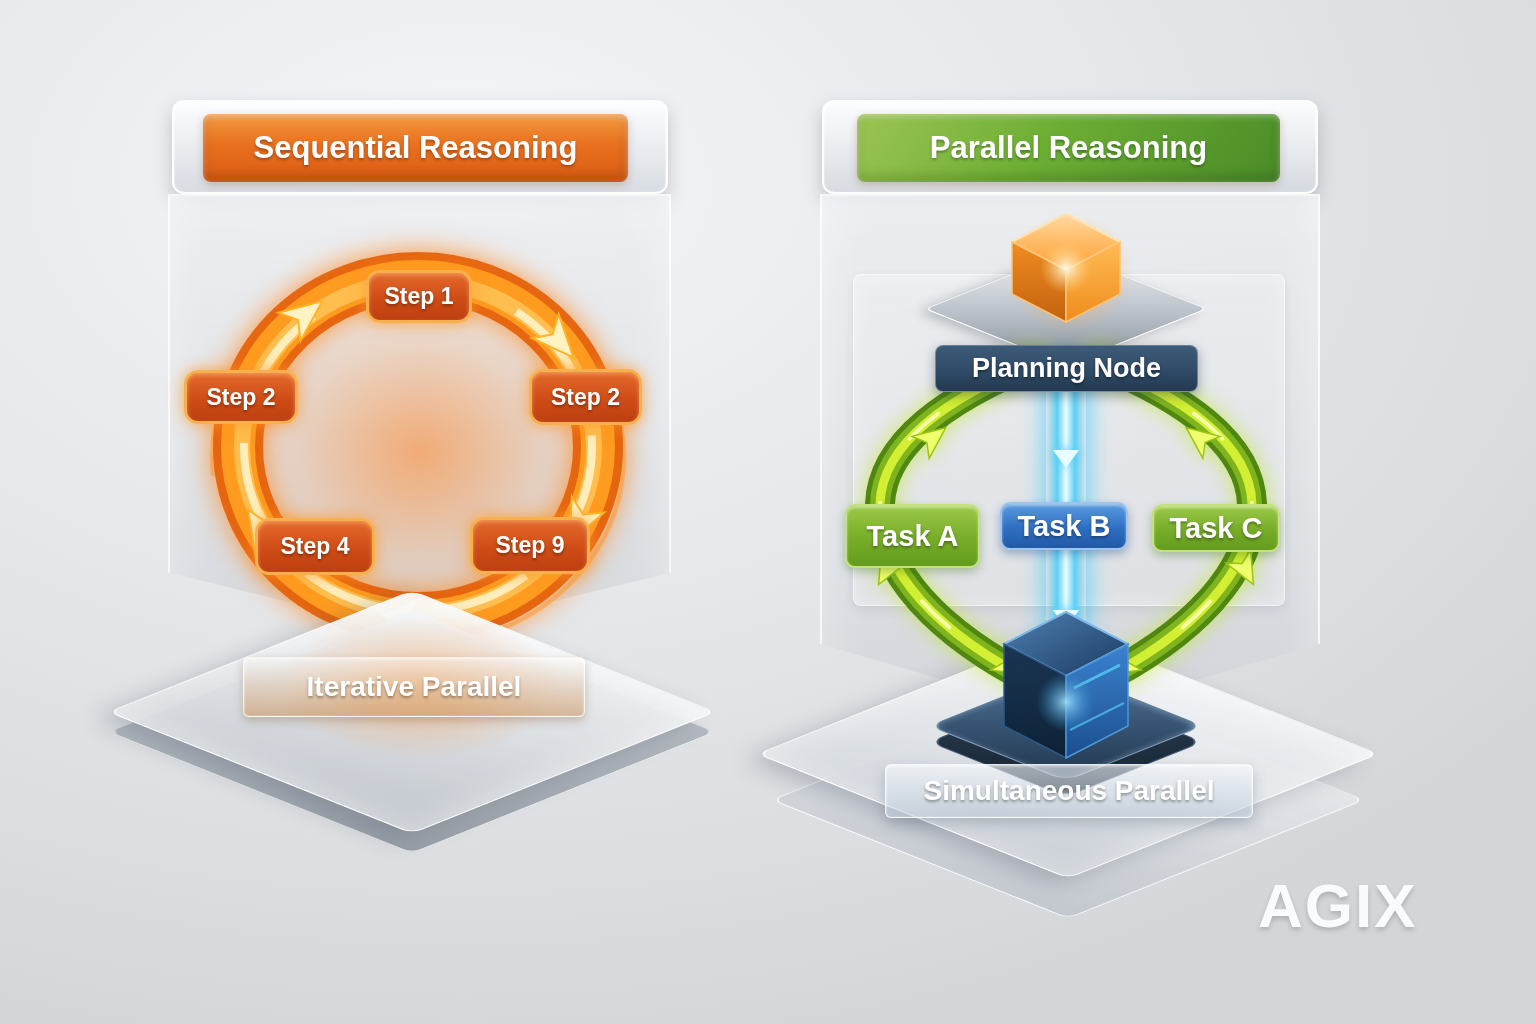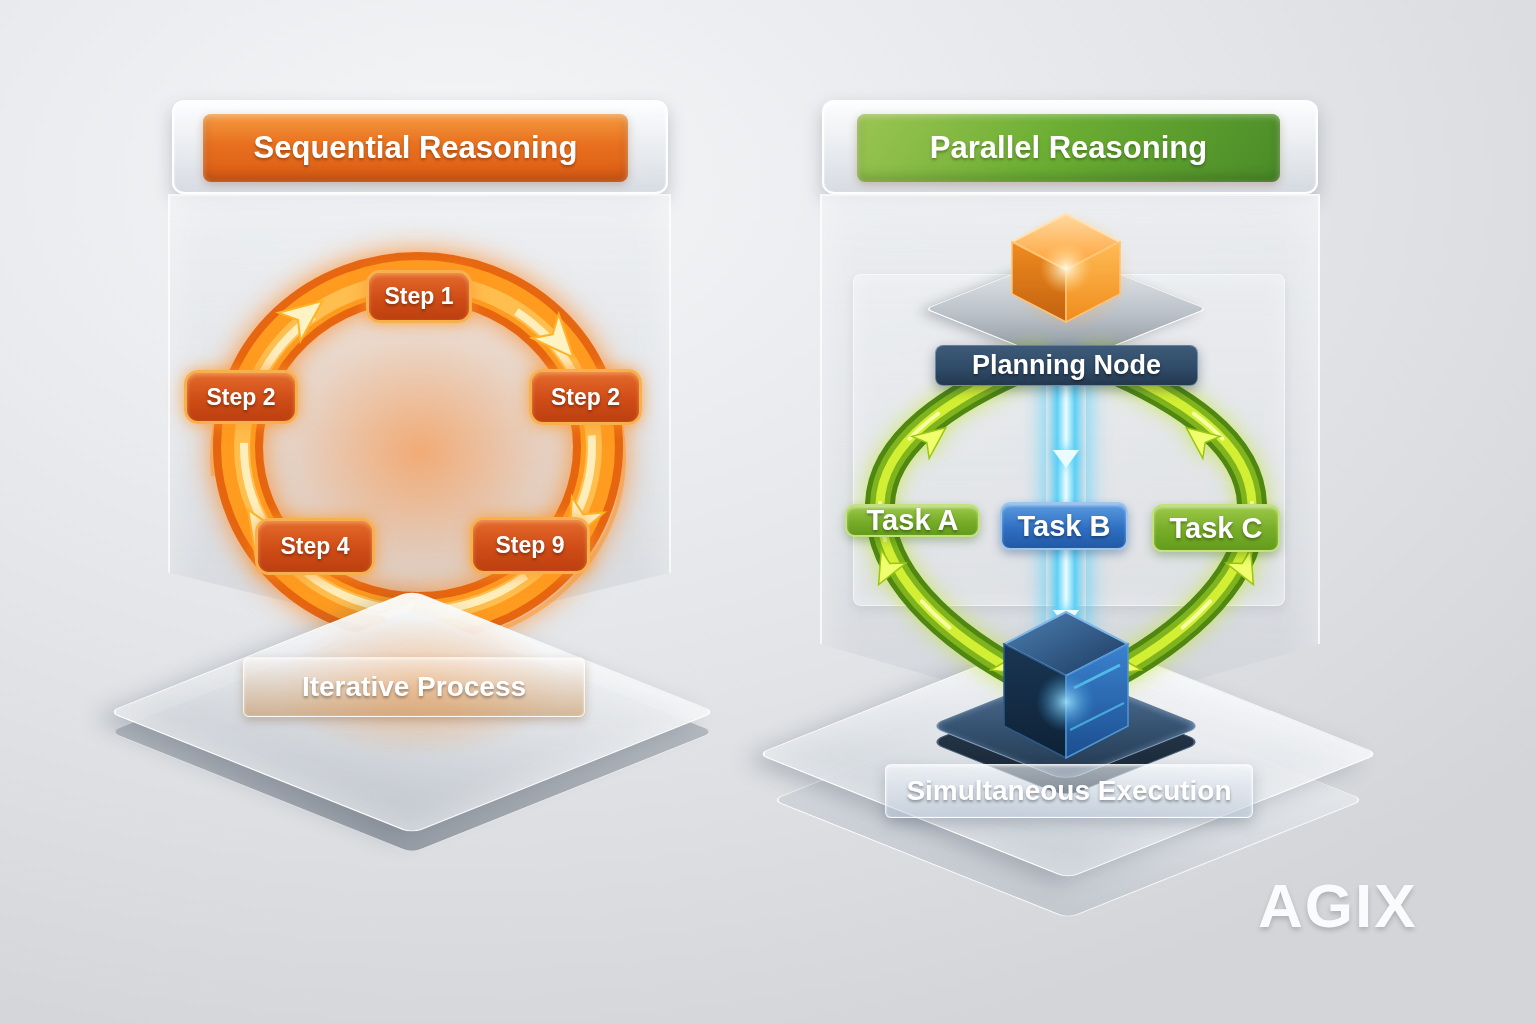--- a/index.html
+++ b/index.html
@@ -162,21 +162,21 @@
     <div class="abs pill step-pill" style="left:470px;top:505px;width:120px;height:57px;">Step 9</div>
 
     <div class="abs diamond edge" style="left:412px;top:720px;width:430px;height:430px;z-index:4;
                 background:linear-gradient(135deg,#cfd3d8,#979ea6);border-color:rgba(255,255,255,.55);"></div>
     <div class="abs diamond" style="left:412px;top:700px;width:430px;height:430px;z-index:5;
                 background:linear-gradient(160deg, rgba(250,251,252,.94), rgba(196,201,208,.88));
                 box-shadow: inset 0 0 40px rgba(255,255,255,.55), 0 22px 30px rgba(80,90,105,.3);"></div>
     <div class="abs glow" style="left:230px;top:580px;width:380px;height:190px;z-index:5;
                 background: radial-gradient(closest-side, rgba(255,140,40,.45), rgba(255,140,40,0) 75%);"></div>
 
-    <div class="abs caption-bar caption-amber" style="left:243px;top:645px;width:342px;height:60px;">Iterative Process</div>
+    <div class="abs caption-bar caption-amber" style="left:243px;top:645px;width:342px;height:60px;">Iterative Parallel</div>
   </section>
 
   <section>
 
     <div class="abs glass-tab" style="left:822px;top:88px;width:496px;height:94px;"></div>
     <div class="abs header-bar header-green" style="left:857px;top:102px;width:423px;height:68px;z-index:2;">Parallel Reasoning</div>
 
     <div class="abs glass-panel" style="left:820px;top:182px;width:500px;height:523px;z-index:1;"></div>
     <div class="abs inner-panel" style="left:853px;top:262px;width:432px;height:332px;z-index:2;"></div>
 
@@ -241,21 +241,21 @@
             <stop offset="0" stop-color="#fffbe8" stop-opacity=".95"></stop>
             <stop offset="1" stop-color="#ffd27a" stop-opacity="0"></stop>
           </radialGradient>
       </defs>
       <polygon points="58,2 112,30 58,58 4,30" fill="url(#oTop)" stroke="#ffe2b0" stroke-width="2"></polygon>
       <polygon points="4,30 58,58 58,110 4,82" fill="url(#oLeft)" stroke="#ffc273" stroke-width="1.5"></polygon>
       <polygon points="58,58 112,30 112,82 58,110" fill="url(#oRight)" stroke="#ffc273" stroke-width="1.5"></polygon>
       <circle cx="58" cy="56" r="26" fill="url(#oCore)"></circle>
     </svg>
 
-    <div class="abs node-bar" style="left:935px;top:333px;width:263px;height:41px;text-align:center;">Planning Node</div>
+    <div class="abs node-bar" style="left:935px;top:333px;width:263px;height:47px;text-align:center;">Planning Node</div>
 
     <div class="abs glow" style="left:985px;top:595px;width:165px;height:165px;z-index:7;
                 background: radial-gradient(closest-side, rgba(40,190,255,.5), rgba(40,190,255,0) 75%);"></div>
     <svg class="abs" style="left:1000px;top:598px;z-index:8;" width="132" height="152" viewBox="0 0 132 152">
       <defs>
         <linearGradient id="bTop" x1="0" y1="0" x2="1" y2="1">
           <stop offset="0" stop-color="#4d80b4"></stop>
             <stop offset="1" stop-color="#1c3a5e"></stop>
         </linearGradient>
         <linearGradient id="bLeft" x1="0" y1="0" x2="0" y2="1">
@@ -272,21 +272,21 @@
           </radialGradient>
       </defs>
       <polygon points="66,2 128,34 66,66 4,34" fill="url(#bTop)" stroke="#7fb8e8" stroke-width="2"></polygon>
       <polygon points="4,34 66,66 66,148 4,116" fill="url(#bLeft)" stroke="#2b5a8a" stroke-width="1.5"></polygon>
       <polygon points="66,66 128,34 128,116 66,148" fill="url(#bRight)" stroke="#4e97d8" stroke-width="1.5"></polygon>
       <line x1="74" y1="78" x2="120" y2="55" stroke="#54c8f0" stroke-width="3" opacity=".85"></line>
       <line x1="70" y1="120" x2="124" y2="93" stroke="#54c8f0" stroke-width="2" opacity=".7"></line>
       <circle cx="66" cy="92" r="30" fill="url(#bCore)"></circle>
     </svg>
 
-    <div class="abs pill task-pill task-green" style="left:845px;top:492px;width:135px;height:33px;">Task A</div>
+    <div class="abs pill task-pill task-green" style="left:845px;top:492px;width:135px;height:64px;">Task A</div>
     <div class="abs pill task-pill task-blue" style="left:1000px;top:490px;width:128px;height:48px;">Task B</div>
     <div class="abs pill task-pill task-green" style="left:1152px;top:492px;width:128px;height:48px;">Task C</div>
 
-    <div class="abs caption-bar caption-frost" style="left:885px;top:752px;width:368px;height:54px;">Simultaneous Execution</div>
+    <div class="abs caption-bar caption-frost" style="left:885px;top:752px;width:368px;height:54px;">Simultaneous Parallel</div>
   </section>
 
   <div class="abs brand" style="left:1258px;top:858px;">AGIX</div>
 </div>
 
 </body></html>

